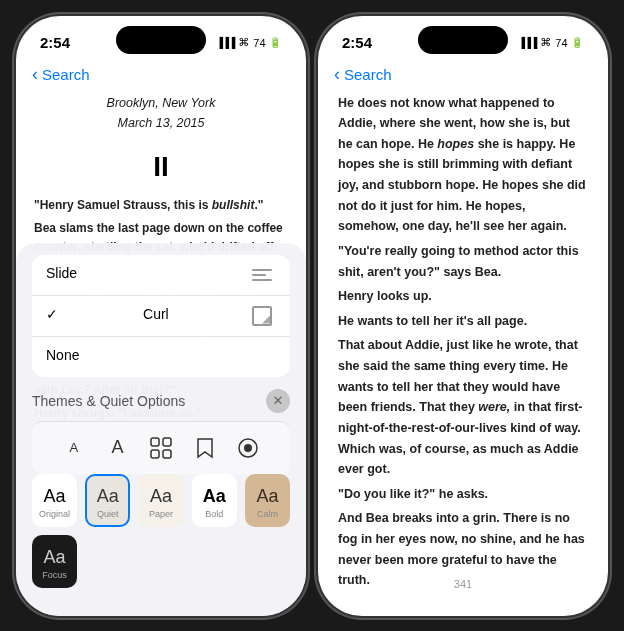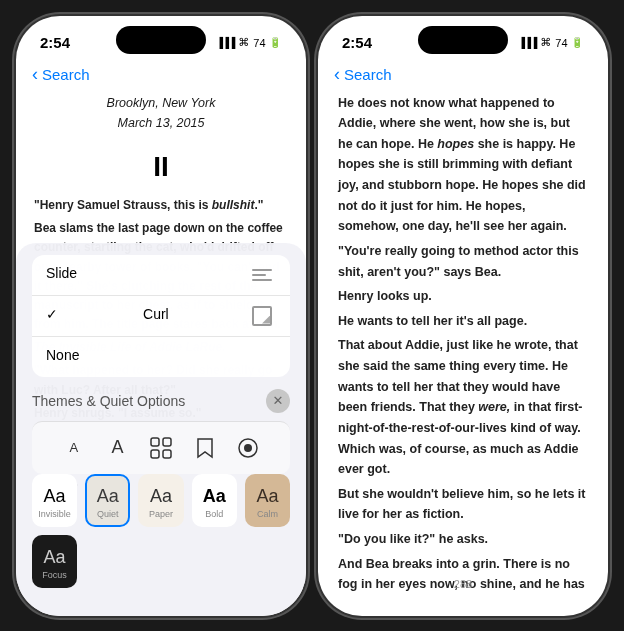--- a/index.html
+++ b/index.html
@@ -413,21 +413,21 @@
             <circle cx="11" cy="11" r="9" stroke="#333" stroke-width="1.5" fill="none"></circle>
             <circle cx="11" cy="11" r="4" fill="#333"></circle>
           </svg>
         </div>
       </div>
 
       <div class="theme-grid">
         <div class="theme-card theme-original">
           <div class="theme-card-inner">
             <div class="theme-aa">Aa</div>
-            <div class="theme-label">Invisible</div>
+            <div class="theme-label">Original</div>
           </div>
         </div>
         <div class="theme-card theme-quiet selected">
           <div class="theme-card-inner">
             <div class="theme-aa">Aa</div>
             <div class="theme-label">Quiet</div>
           </div>
         </div>
         <div class="theme-card theme-paper">
           <div class="theme-card-inner">
@@ -477,23 +477,22 @@
       </div>
     </div>
 
     <div class="book-content" style="padding: 0 20px; font-size: 13px; height: calc(100% - 100px); overflow: hidden;">
       <div class="book-text" style="font-size: 12.5px; line-height: 1.65;">
         <p>He does not know what happened to Addie, where she went, how she is, but he can hope. He <em>hopes</em> she is happy. He hopes she is still brimming with defiant joy, and stubborn hope. He hopes she did not do it just for him. He hopes, somehow, one day, he'll see her again.</p>
         <p>"You're really going to method actor this shit, aren't you?" says Bea.</p>
         <p>Henry looks up.</p>
         <p>He wants to tell her it's all page.</p>
         <p>That about Addie, just like he wrote, that she said the same thing every time. He wants to tell her that they would have been friends. That they <em>were,</em> in that first-night-of-the-rest-of-our-lives kind of way. Which was, of course, as much as Addie ever got.</p>
-        <p>But she wouldn't believe him, so he lets it live for her as fiction.</p>
         <p>"Do you like it?" he asks.</p>
         <p>And Bea breaks into a grin. There is no fog in her eyes now, no shine, and he has never been more grateful to have the truth.</p>
 
       </div>
     </div>
 
-    <div class="page-num" style="position:absolute; bottom:20px; width:100%; text-align:center; font-size:11px; color:#999;">288</div>
+    <div class="page-num" style="position:absolute; bottom:20px; width:100%; text-align:center; font-size:11px; color:#999;">341</div>
   </div>
 
 </div>
 
 </body></html>

